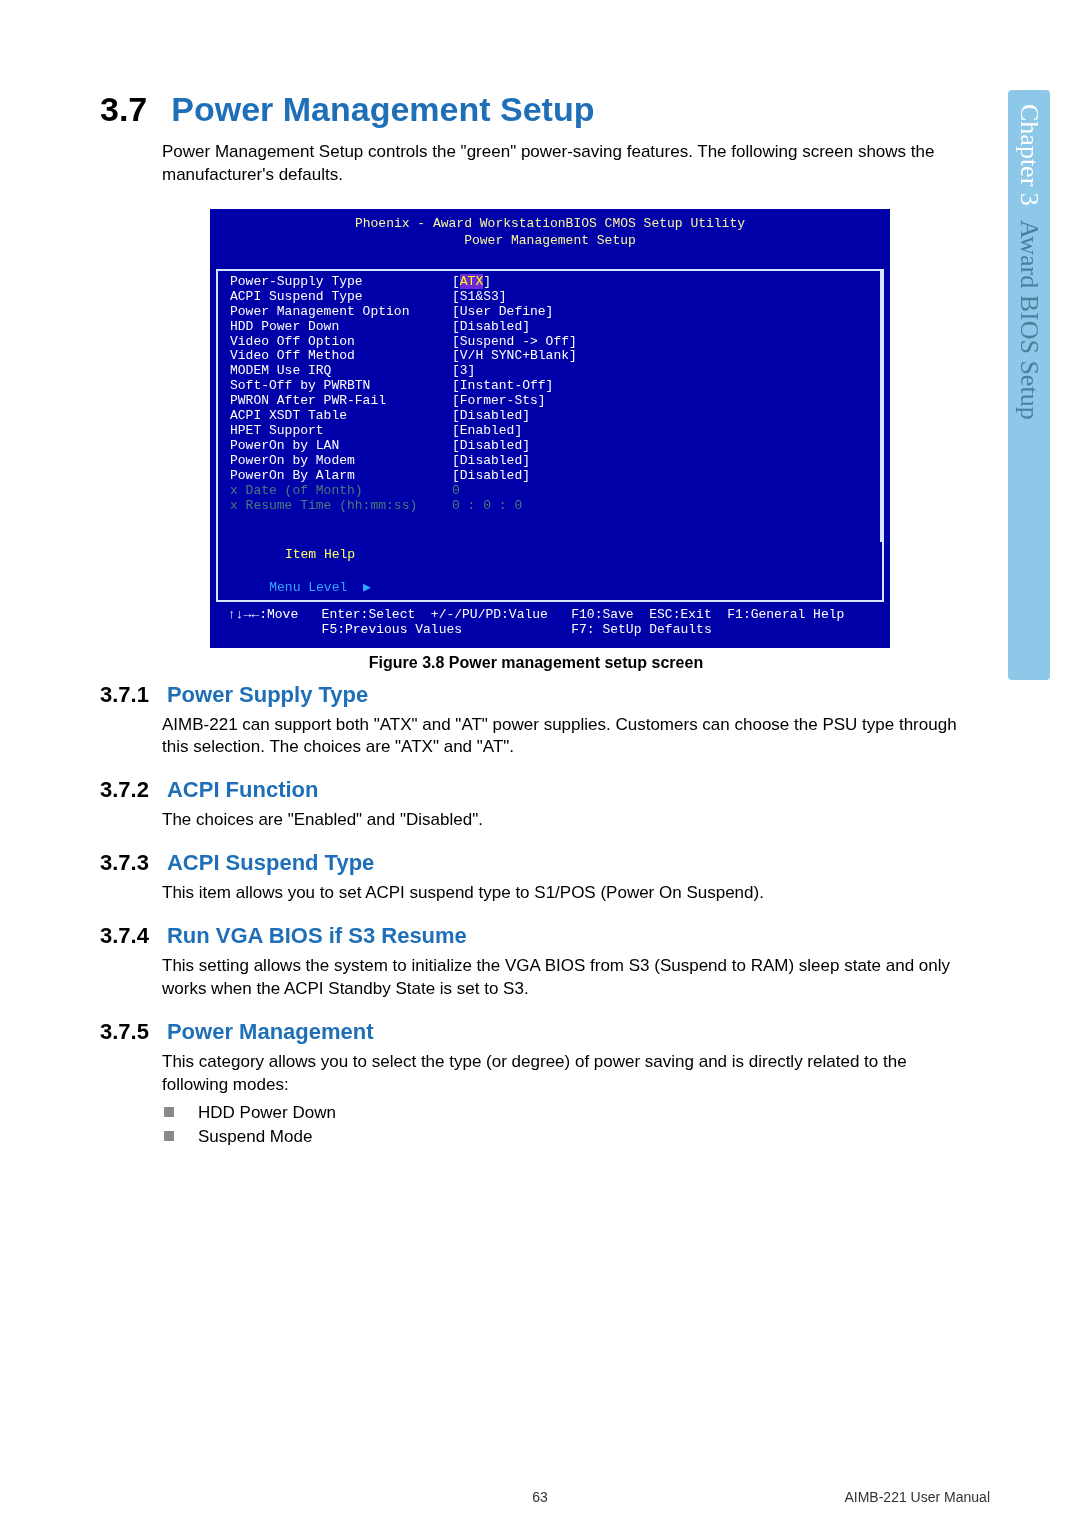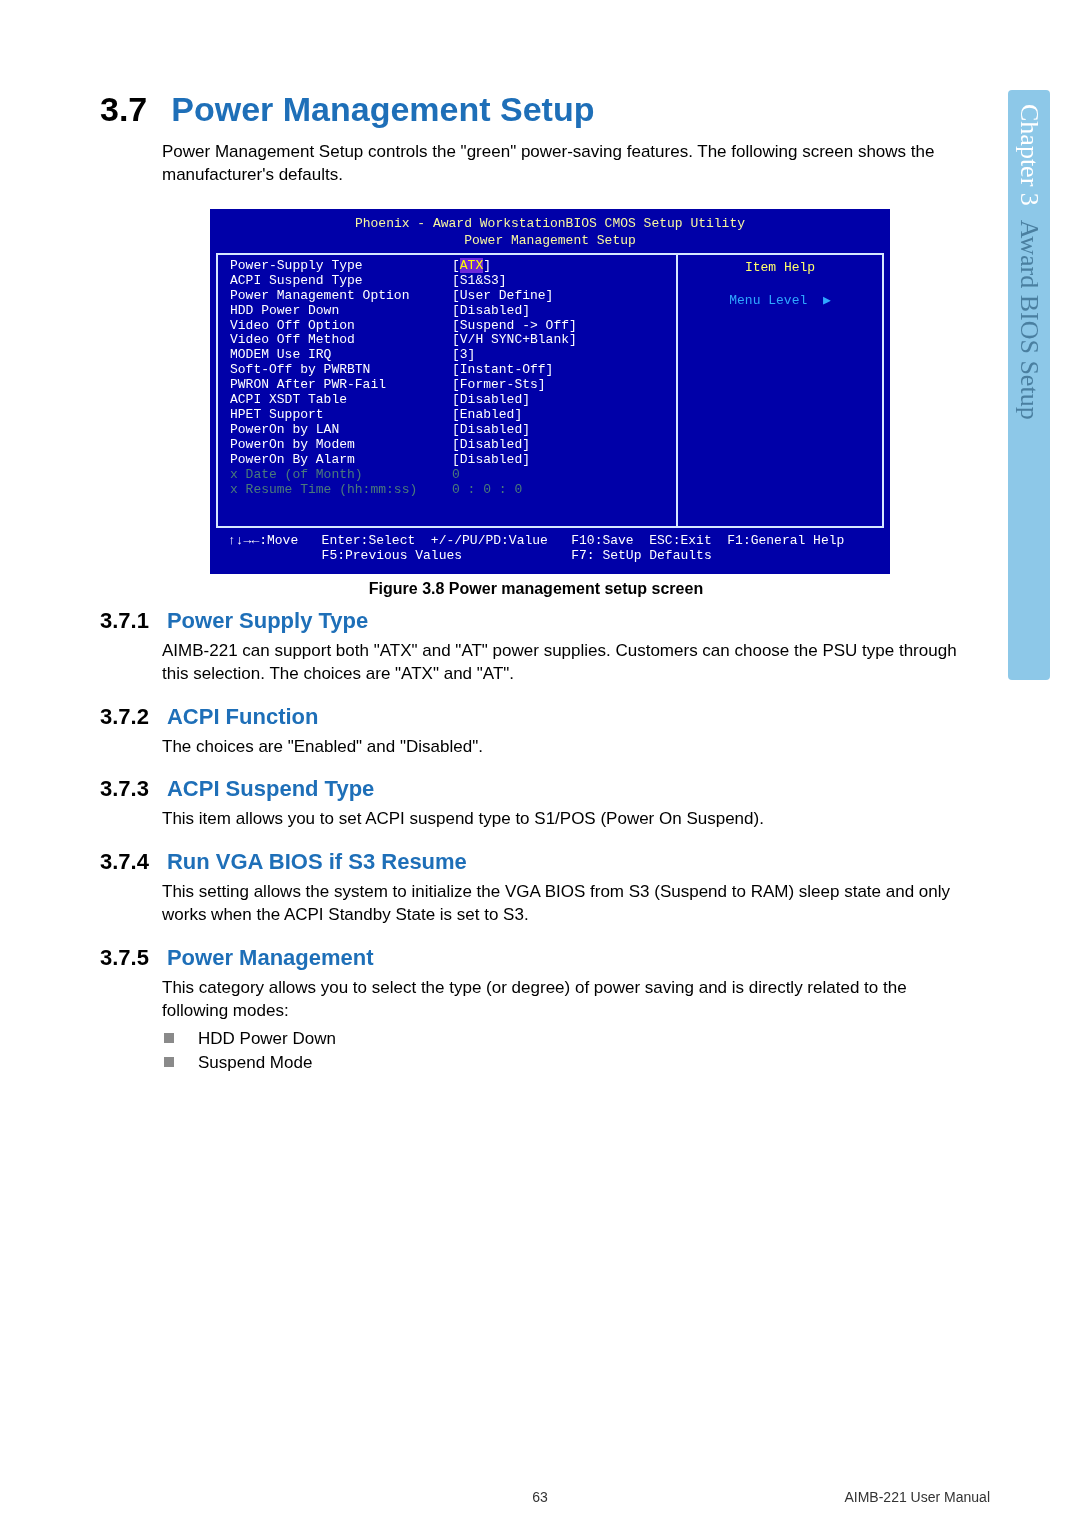--- a/index.html
+++ b/index.html
@@ -64,21 +64,22 @@
     padding: 6px 6px 6px 6px;
   }
   .bios .titlebar {
     text-align: center;
     color: #f7f7a0;
     padding: 2px 0 0 0;
   }
   .bios .panels {
     display: flex;
     border: 2px solid #d6e7ff;
-    margin-top: 4px;
+    margin-top: 20px;
+    flex-direction: column;
   }
   .bios .left-panel {
     flex: 1;
     padding: 4px 10px 28px 12px;
     border-right: 2px solid #d6e7ff;
   }
   .bios .right-panel {
     width: 204px;
     padding: 4px 10px;
     text-align: center;

